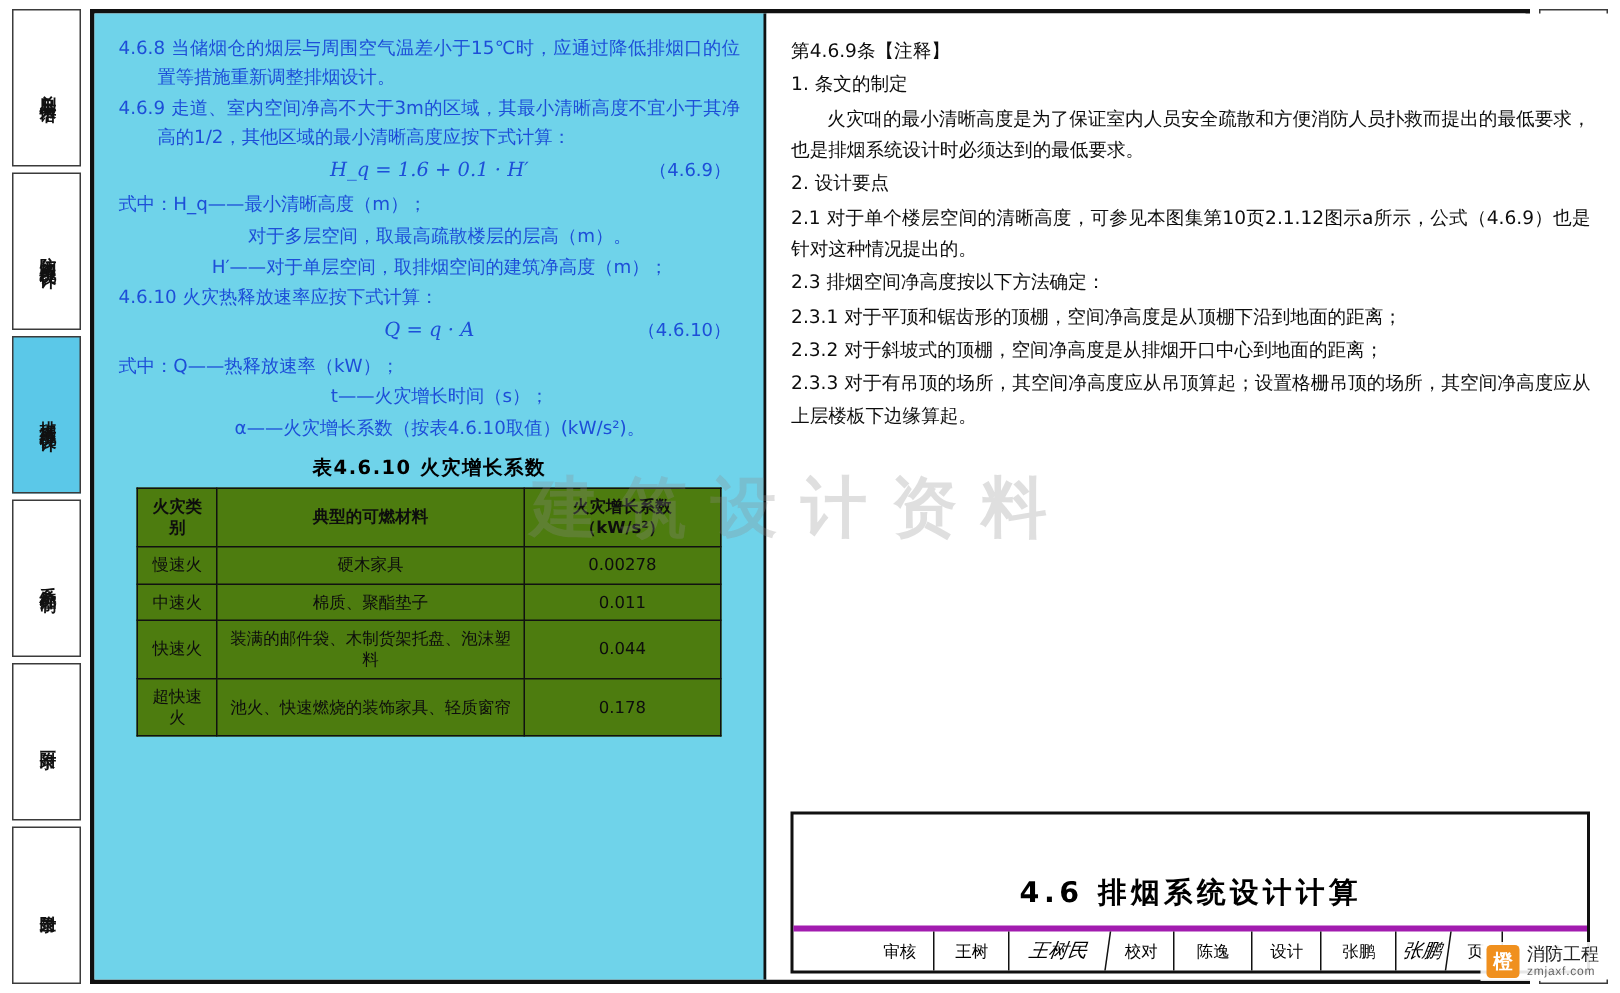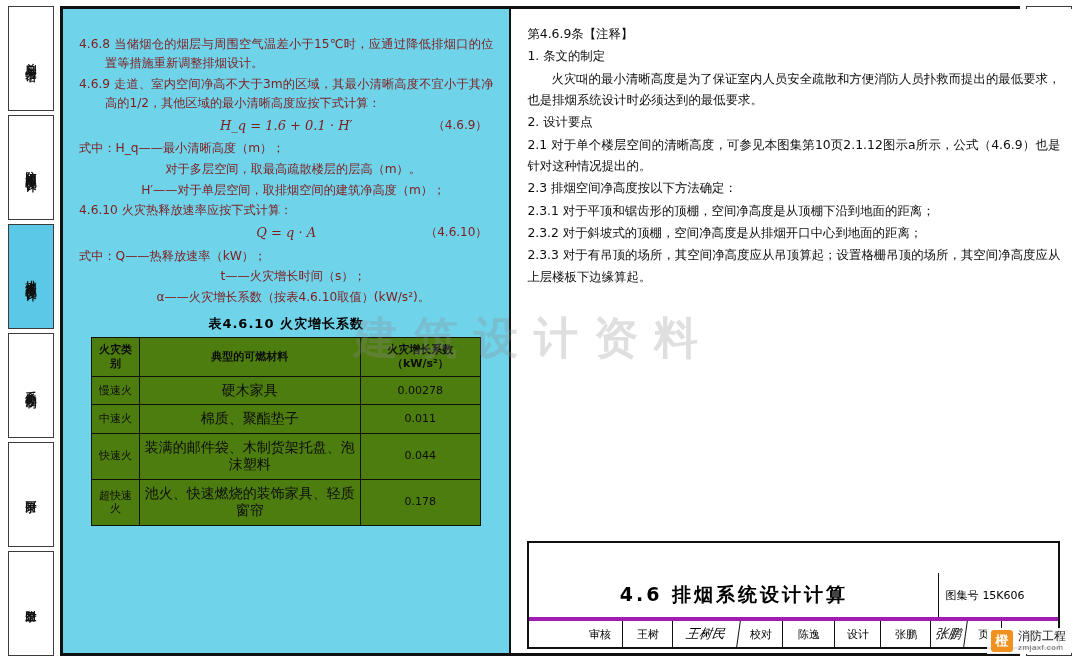--- a/index.html
+++ b/index.html
@@ -67,24 +67,23 @@
     background: #ffffff;
     padding: 14px 14px 4px 16px;
     position: relative;
     display: flex;
     flex-direction: column;
   }
   
   .ltext {
     font-family: "DejaVu Sans", sans-serif;
     font-size: 12.2px;
-    color: #7f1d1d;
+    color: #1d4ed8;
     line-height: 1.55;
     text-align: justify;
-    margin-top: 12px;
   }
   .ltext p { margin: 0 0 2px 0; }
   .hang { padding-left: 26px; text-indent: -26px; }
   .formula {
     text-align: center;
     font-family: "DejaVu Serif", serif;
     font-style: italic;
     font-size: 13px;
     margin: 3px 0 3px 0;
     position: relative;
@@ -115,21 +114,21 @@
     font-size: 11px;
     color: #0d0d0d;
   }
   table.growth th, table.growth td {
     border: 1px solid #111;
     padding: 5px 4px;
     text-align: center;
     line-height: 1.25;
   }
   table.growth th { font-weight: 700; }
-  table.growth td.mat { font-size: 14px; text-align: center; }
+  table.growth td.mat { font-size: 11px; text-align: center; }
   
   .rtext {
     font-family: "DejaVu Sans", sans-serif;
     font-size: 12.4px;
     color: #0d0d0d;
     line-height: 1.72;
     text-align: justify;
     flex: 1 1 auto;
   }
   .rtext p { margin: 0 0 1px 0; }
@@ -320,24 +319,20 @@
         <p>2.1 对于单个楼层空间的清晰高度，可参见本图集第10页2.1.12图示a所示，公式（4.6.9）也是针对这种情况提出的。</p>
         <p>2.3 排烟空间净高度按以下方法确定：</p>
         <p>2.3.1 对于平顶和锯齿形的顶棚，空间净高度是从顶棚下沿到地面的距离；</p>
         <p>2.3.2 对于斜坡式的顶棚，空间净高度是从排烟开口中心到地面的距离；</p>
         <p>2.3.3 对于有吊顶的场所，其空间净高度应从吊顶算起；设置格栅吊顶的场所，其空间净高度应从上层楼板下边缘算起。</p>
       </div>
 
       <div class="titleblock">
         <div class="tb-top">
           <div class="tb-title">4.6  排烟系统设计计算</div>
-          <div class="tb-fig">
-            <span>图集号</span>
-            <span>15K606</span>
-          </div>
         </div>
         <div class="tb-bottom">
           <div class="tb-cell" style="flex:0 0 46px;">审核</div>
           <div class="tb-cell" style="flex:0 0 50px;">王树</div>
           <div class="tb-cell sig" style="flex:0 0 66px;">王树民</div>
           <div class="tb-cell" style="flex:0 0 44px;">校对</div>
           <div class="tb-cell" style="flex:0 0 52px;">陈逸</div>
           <div class="tb-cell" style="flex:0 0 46px;">设计</div>
           <div class="tb-cell" style="flex:0 0 50px;">张鹏</div>
           <div class="tb-cell sig" style="flex:1 1 auto;">张鹏</div>

